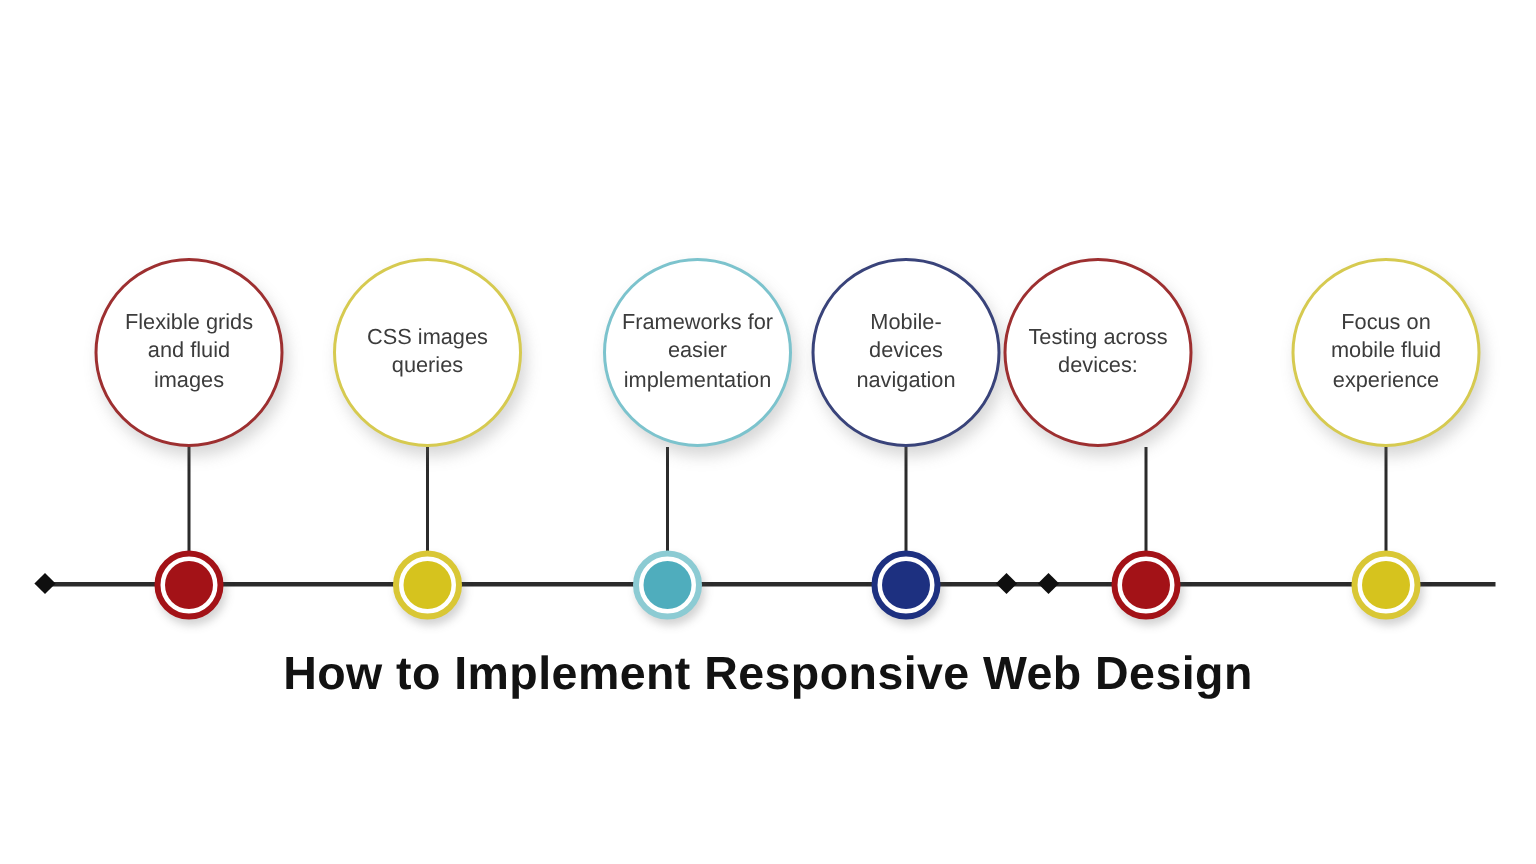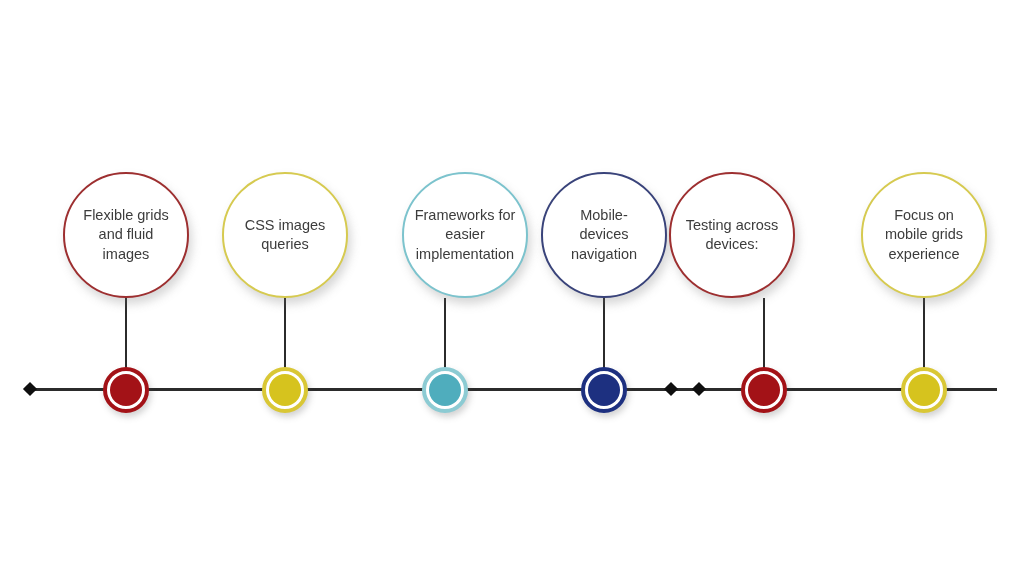--- a/index.html
+++ b/index.html
@@ -183,23 +183,24 @@
     </div>
     <div class="step-connector" style="left:763px"></div>
     <div class="step-node acc-red" style="left:741px">
         <div class="core"></div>
       </div>
   </div>
 
   <div class="step acc-yellow">
     <div class="step-circle" style="left:861px">
       <div class="step-label">Focus on
-mobile grids
+mobile fluid
 experience</div>
     </div>
     <div class="step-connector" style="left:923px"></div>
     <div class="step-node acc-yellow" style="left:901px">
         <div class="core"></div>
       </div>
   </div>
 
+  <div class="title">How to Implement Responsive Web Design</div>
 
 </div>
 
 </body></html>

